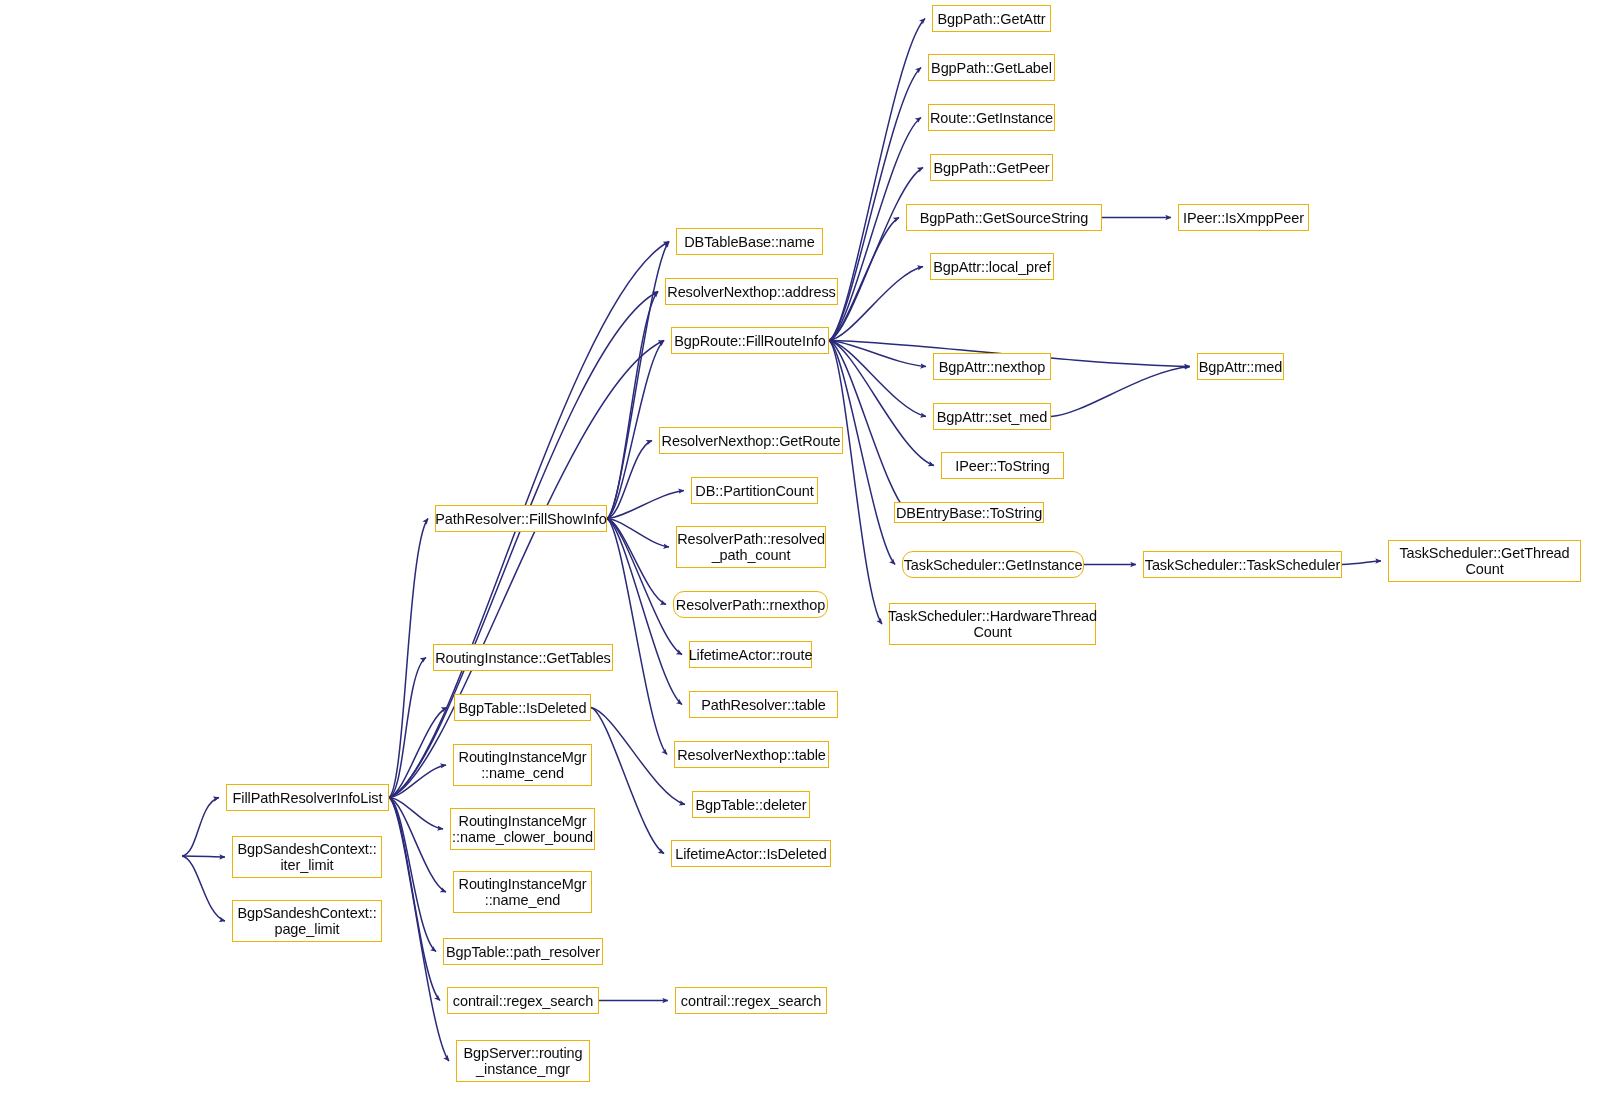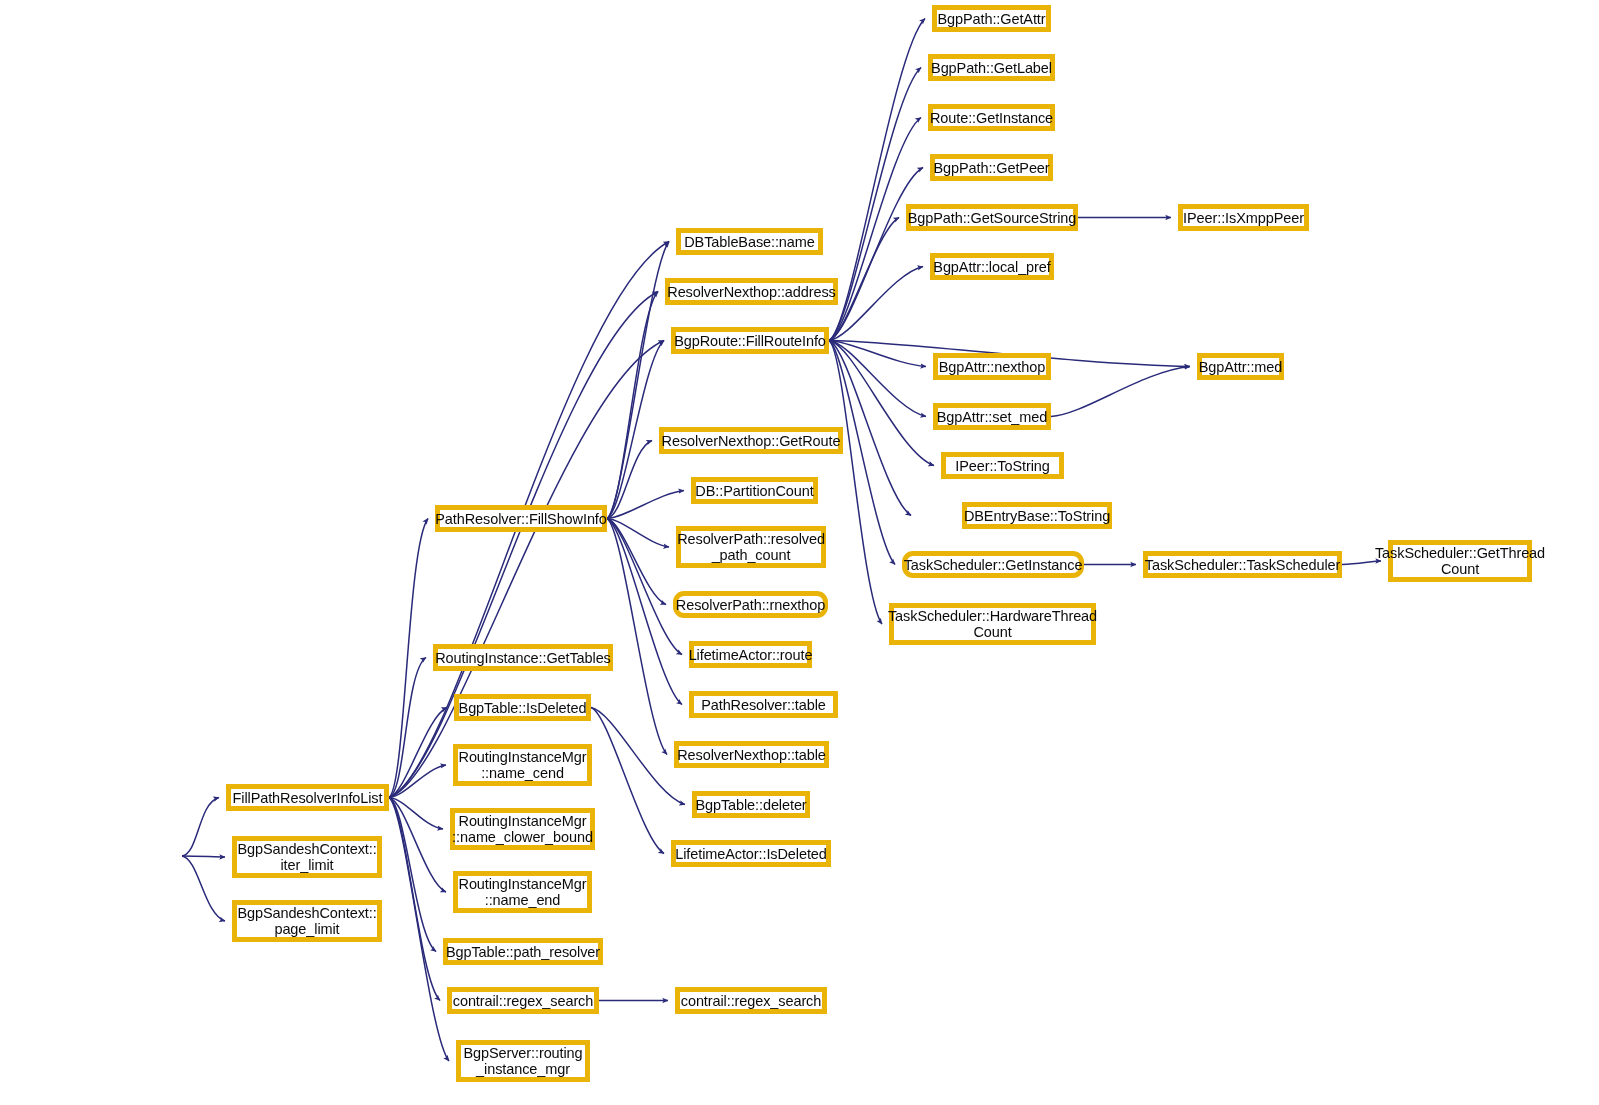--- a/index.html
+++ b/index.html
@@ -19,21 +19,21 @@
     position: absolute;
     left: 0;
     top: 0;
     width: 1599px;
     height: 1105px;
     pointer-events: none;
   }
   .node {
     position: absolute;
     box-sizing: border-box;
-    border: 5px solid #eab308;
+    border: 1px solid #eab308;
     background: #ffffff;
     color: #0b0b0b;
     font-size: 14.5px;
     line-height: 16px;
     display: flex;
     align-items: center;
     justify-content: center;
     text-align: center;
     white-space: pre-line;
     letter-spacing: -0.1px;
@@ -129,27 +129,27 @@
     <div class="node" style="left: 689px; top: 641px; width: 123px; height: 27px;">LifetimeActor::route</div>
     <div class="node" style="left: 689px; top: 691px; width: 149px; height: 27px;">PathResolver::table</div>
     <div class="node" style="left: 674px; top: 741px; width: 155px; height: 27px;">ResolverNexthop::table</div>
     <div class="node" style="left: 692px; top: 791px; width: 118px; height: 27px;">BgpTable::deleter</div>
     <div class="node" style="left: 671px; top: 840px; width: 160px; height: 27px;">LifetimeActor::IsDeleted</div>
     <div class="node" style="left: 675px; top: 987px; width: 152px; height: 27px;">contrail::regex_search</div>
     <div class="node" style="left: 932px; top: 5px; width: 119px; height: 27px;">BgpPath::GetAttr</div>
     <div class="node" style="left: 928px; top: 54px; width: 127px; height: 27px;">BgpPath::GetLabel</div>
     <div class="node" style="left: 928px; top: 104px; width: 127px; height: 27px;">Route::GetInstance</div>
     <div class="node" style="left: 930px; top: 154px; width: 123px; height: 27px;">BgpPath::GetPeer</div>
-    <div class="node" style="left: 906px; top: 204px; width: 172px; height: 27px;">BgpPath::GetSourceString</div>
+    <div class="node" style="left: 906px; top: 204px; width: 196px; height: 27px;">BgpPath::GetSourceString</div>
     <div class="node" style="left: 930px; top: 253px; width: 124px; height: 27px;">BgpAttr::local_pref</div>
     <div class="node" style="left: 933px; top: 353px; width: 118px; height: 27px;">BgpAttr::nexthop</div>
     <div class="node" style="left: 933px; top: 403px; width: 118px; height: 27px;">BgpAttr::set_med</div>
     <div class="node" style="left: 941px; top: 452px; width: 123px; height: 27px;">IPeer::ToString</div>
-    <div class="node" style="left: 962px; top: 502px; width: 150px; height: 27px;">DBEntryBase::ToString</div>
+    <div class="node" style="left: 894px; top: 502px; width: 150px; height: 21px;">DBEntryBase::ToString</div>
     <div class="node" style="left: 902px; top: 551px; width: 182px; height: 27px; border-radius: 11px;">TaskScheduler::GetInstance</div>
     <div class="node" style="left: 889px; top: 603px; width: 207px; height: 42px;">TaskScheduler::HardwareThread
 Count</div>
     <div class="node" style="left: 1178px; top: 204px; width: 131px; height: 27px;">IPeer::IsXmppPeer</div>
     <div class="node" style="left: 1197px; top: 353px; width: 87px; height: 27px;">BgpAttr::med</div>
     <div class="node" style="left: 1143px; top: 551px; width: 199px; height: 27px;">TaskScheduler::TaskScheduler</div>
-    <div class="node" style="left: 1388px; top: 540px; width: 144px; height: 42px;">TaskScheduler::GetThread
+    <div class="node" style="left: 1388px; top: 540px; width: 193px; height: 42px;">TaskScheduler::GetThread
 Count</div>
   </div>
 
 </body></html>

